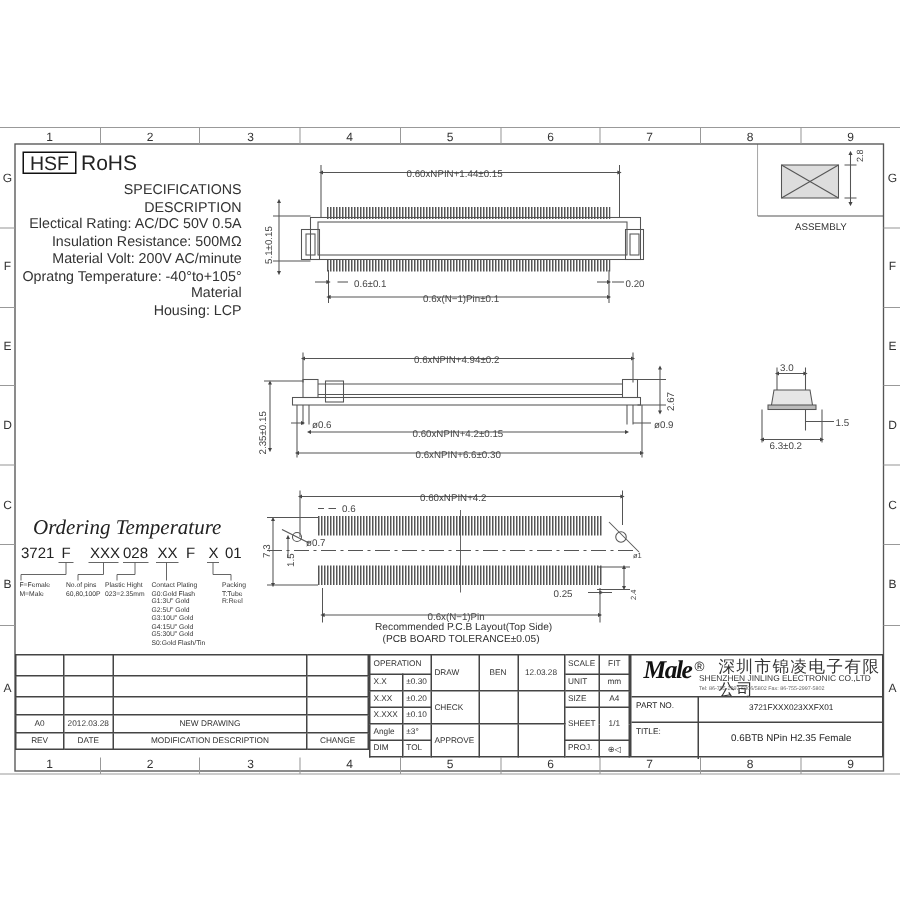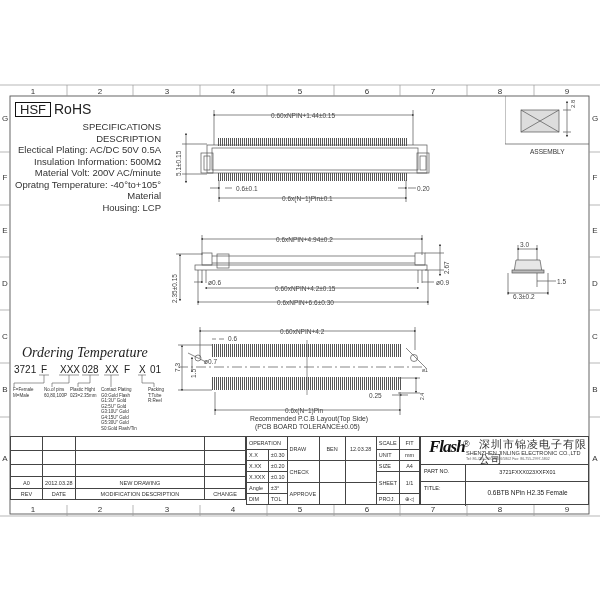--- a/index.html
+++ b/index.html
@@ -103,22 +103,22 @@
   <div class="zone-row" style="left:590px;top:385px">B</div>
   <div class="zone-row" style="left:590px;top:454px">A</div>
 </div>
 
 <div class="abs" style="left:15px;top:100px">
   <span class="hsf">HSF</span><span class="rohs">RoHS</span>
 </div>
 <div class="abs spec" style="left:15px;top:121px">
   <div>SPECIFICATIONS</div>
   <div>DESCRIPTION</div>
-  <div>Electical Plating: AC/DC  50V  0.5A</div>
-  <div>Insulation  Information:    500MΩ</div>
+  <div>Electical Rating: AC/DC  50V  0.5A</div>
+  <div>Insulation  Resistance:    500MΩ</div>
   <div>Material  Volt: 200V  AC/minute</div>
   <div>Opratng  Temperature: -40°to+105°</div>
   <div>Material</div>
   <div>Housing: LCP</div>
 </div>
 
 <div class="abs order-title" style="left:22px;top:345px">Ordering Temperature</div>
 <div class="abs order-code" style="left:14px;top:364px">
   <span class="abs" style="left:0">3721</span>
   <span class="abs" style="left:27px">F</span>
@@ -433,21 +433,21 @@
   <tr style="height:9px">
     <td>DIM</td>
     <td>TOL</td>
     <td>PROJ.</td>
     <td style="text-align:center">⊕◁</td>
   </tr>
 </tbody>
   </table>
 
 <div class="abs" style="left:420px;top:436px;width:169px;height:69px;border:0.8px solid #444;box-sizing:border-box">
-  <div class="abs logo" style="left:8px;top:0">Flash</div>
+  <div class="abs logo" style="left:8px;top:0">Male</div>
   <div class="abs" style="left:42px;top:2px;font-size:9px">®</div>
   <div class="abs cn" style="left:58px;top:0">深圳市锦凌电子有限公司</div>
   <div class="abs" style="left:45px;top:13px;font-size:5.6px;color:#333">SHENZHEN JINLING ELECTRONIC CO.,LTD</div>
   <div class="abs" style="left:45px;top:20px;font-size:3.6px;color:#666">Tel: 86-755-2997-5806/5802    Fax: 86-755-2997-5802</div>
   <div class="abs" style="left:0;top:27px;width:100%;border-top:0.8px solid #444"></div>
   <div class="abs" style="left:0;top:44px;width:100%;border-top:0.8px solid #444"></div>
   <div class="abs" style="left:44px;top:27px;height:42px;border-left:0.8px solid #444"></div>
   <div class="abs" style="left:3px;top:31px;font-size:5.5px">PART NO.</div>
   <div class="abs" style="left:44px;top:32px;width:125px;text-align:center;font-size:5.5px">3721FXXX023XXFX01</div>
   <div class="abs" style="left:3px;top:48px;font-size:5.5px">TITLE:</div>

